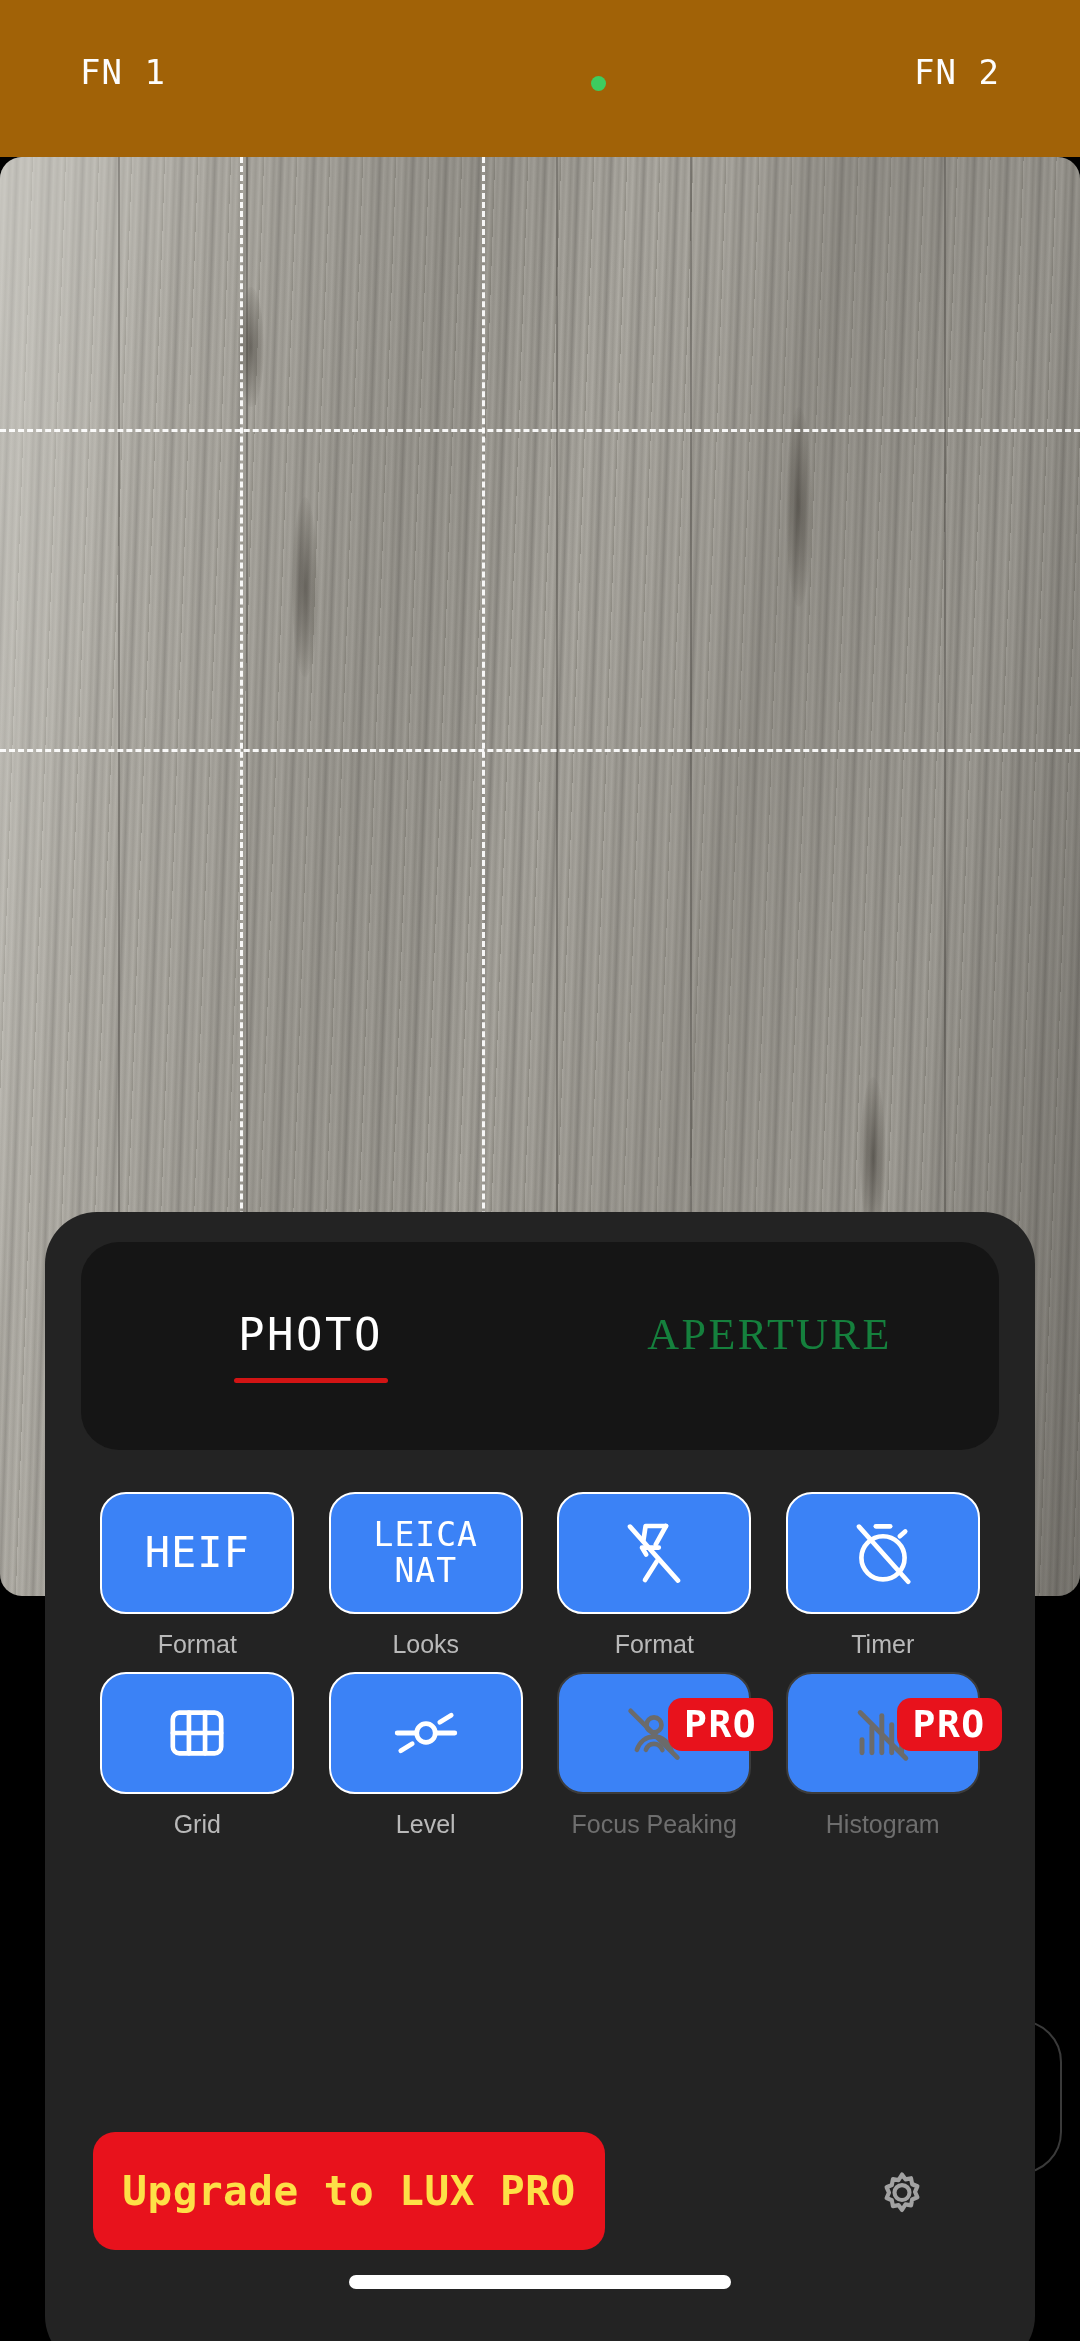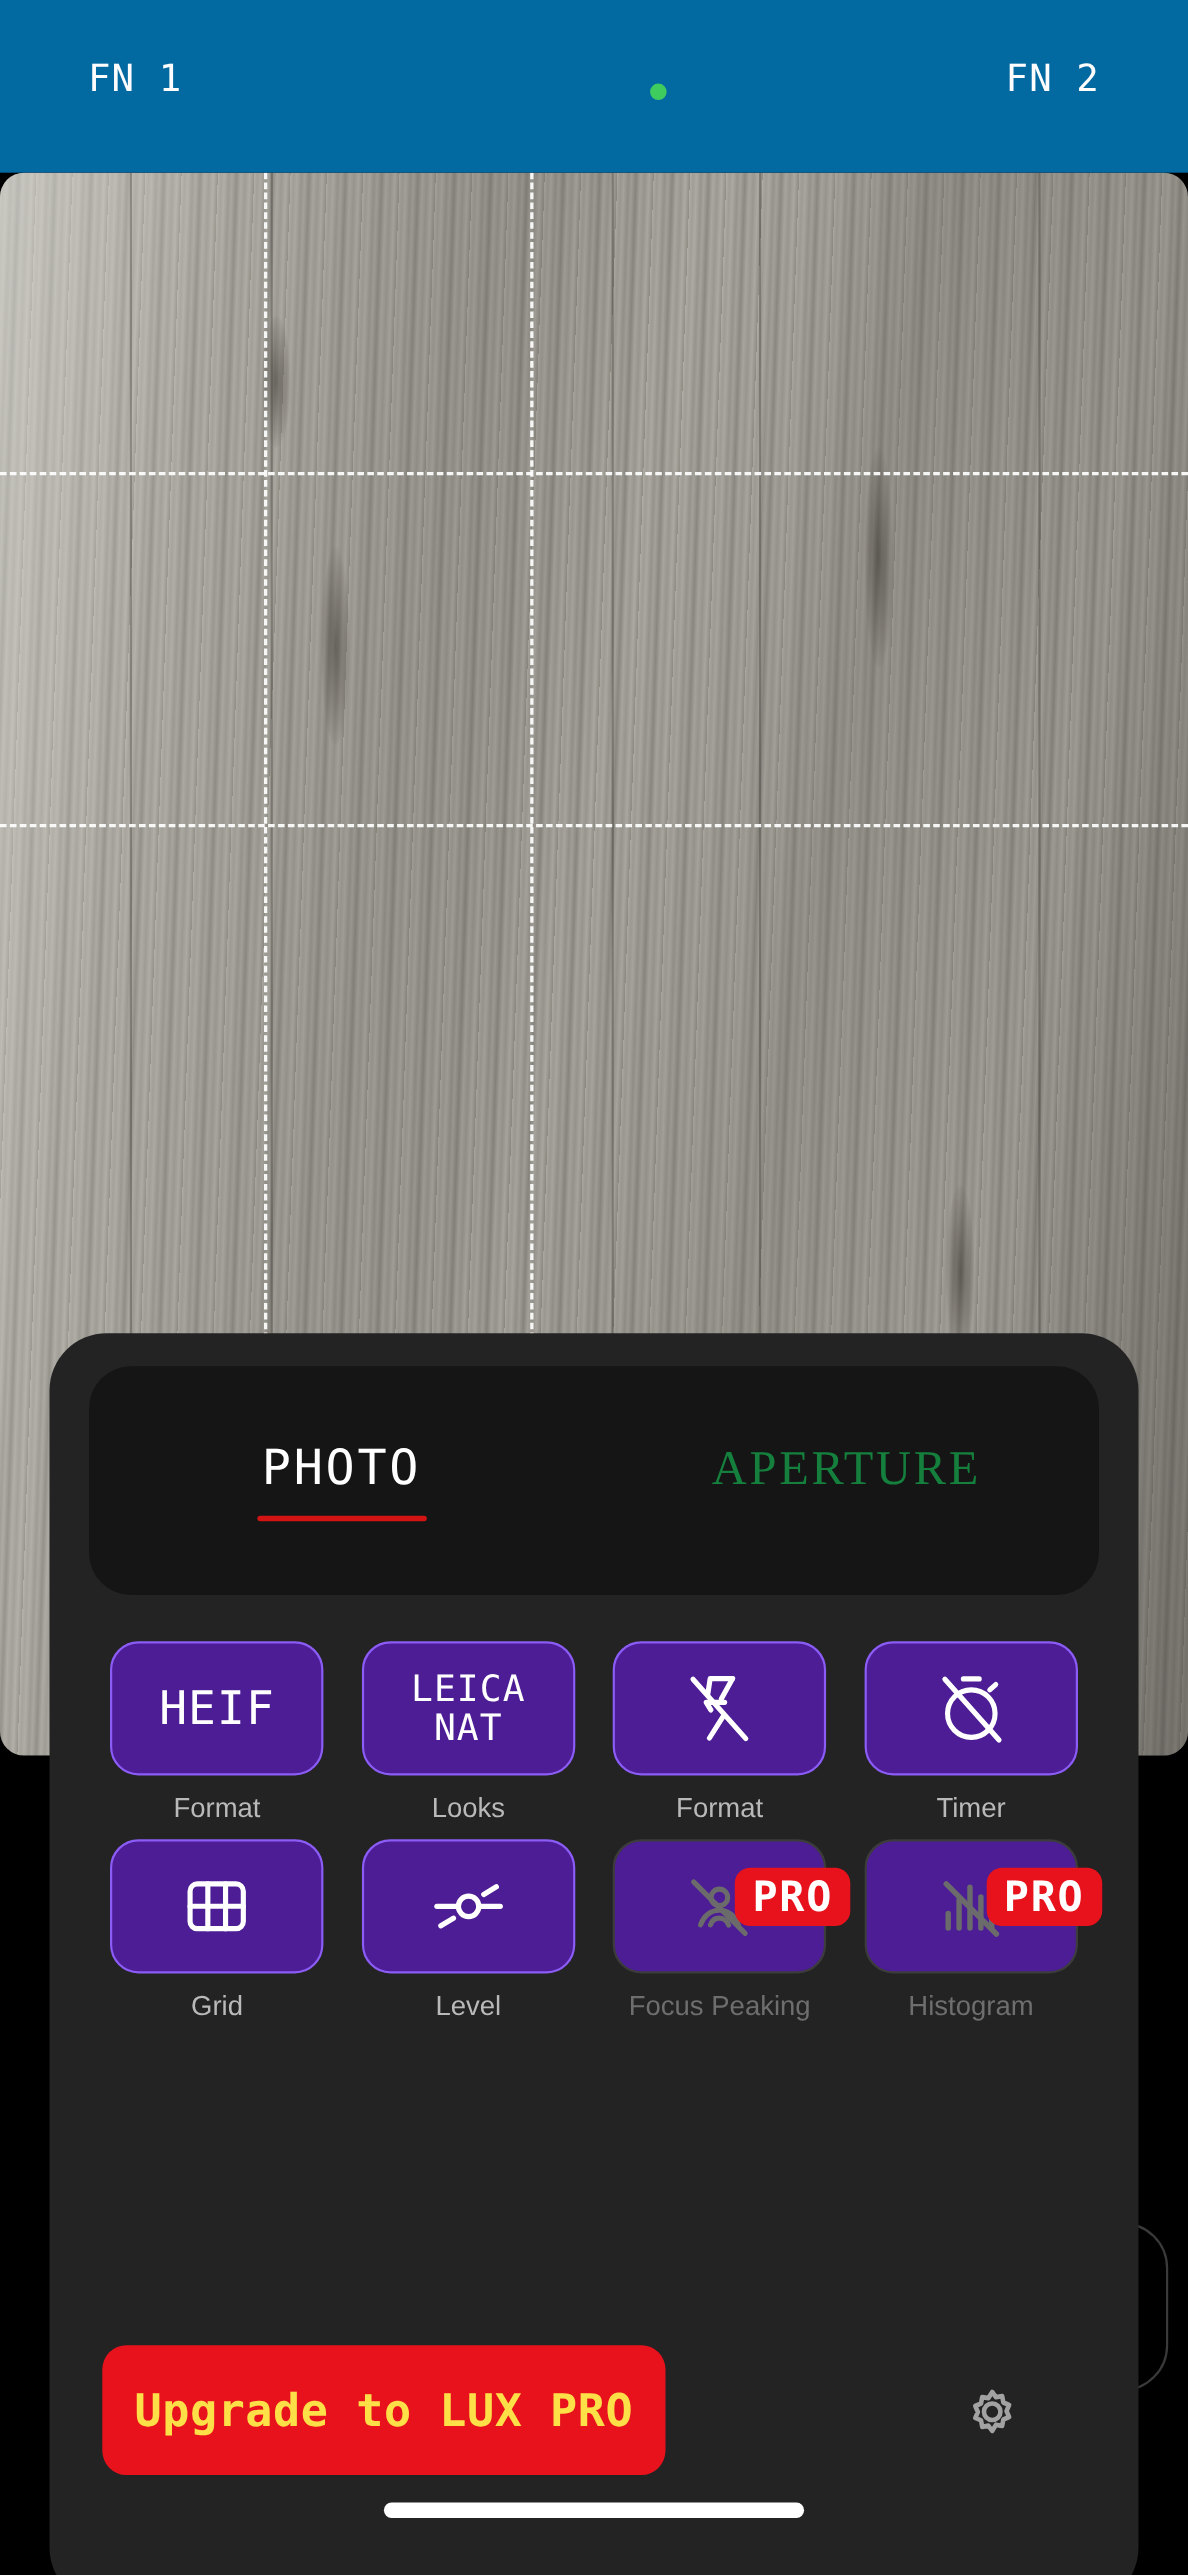--- a/index.html
+++ b/index.html
@@ -5,21 +5,21 @@
   html,body{margin:0;padding:0;background:#000;}
   body{
     width:1080px;height:2341px;position:relative;overflow:hidden;
     font-family:"Liberation Sans", sans-serif;
     -webkit-font-smoothing:antialiased;
   }
 
   
   .statusbar{
     position:absolute;left:0;top:0;width:1080px;height:157px;
-    background:#0369a1;
+    background:#a16207;
   }
   .fn{
     position:absolute;top:52px;
     color:#fdfdfd;font-size:34px;letter-spacing:1px;font-weight:400;
     font-family:"DejaVu Sans Mono","Liberation Mono",monospace;
   }
   .fn1{left:80px;}
   .fn2{right:80px;}
   .privacy-dot{
     position:absolute;left:591px;top:76px;width:15px;height:15px;
@@ -107,22 +107,22 @@
   
   .options{
     margin-top:42px;
     display:grid;grid-template-columns:repeat(4,1fr);
     column-gap:20px;row-gap:12px;
     padding:0 18px;
   }
   .opt-cell{display:flex;flex-direction:column;align-items:center;position:relative;}
   .opt-btn{
     position:relative;width:190px;height:118px;
-    border:2px solid #8b5cf6;border-radius:26px;
-    background:#4c1d95;
+    border:2px solid #ffffff;border-radius:26px;
+    background:#3b82f6;
     display:flex;align-items:center;justify-content:center;
     cursor:pointer;
   }
   .opt-btn.disabled{border-color:#3c3c3c;}
   .opt-text{
     color:#fff;font-size:42px;letter-spacing:1px;line-height:1.02;text-align:center;
     font-family:"DejaVu Sans Mono","Liberation Mono",monospace;
   }
   .opt-text.two-line{font-size:33px;line-height:1.1;}
   .opt-label{

